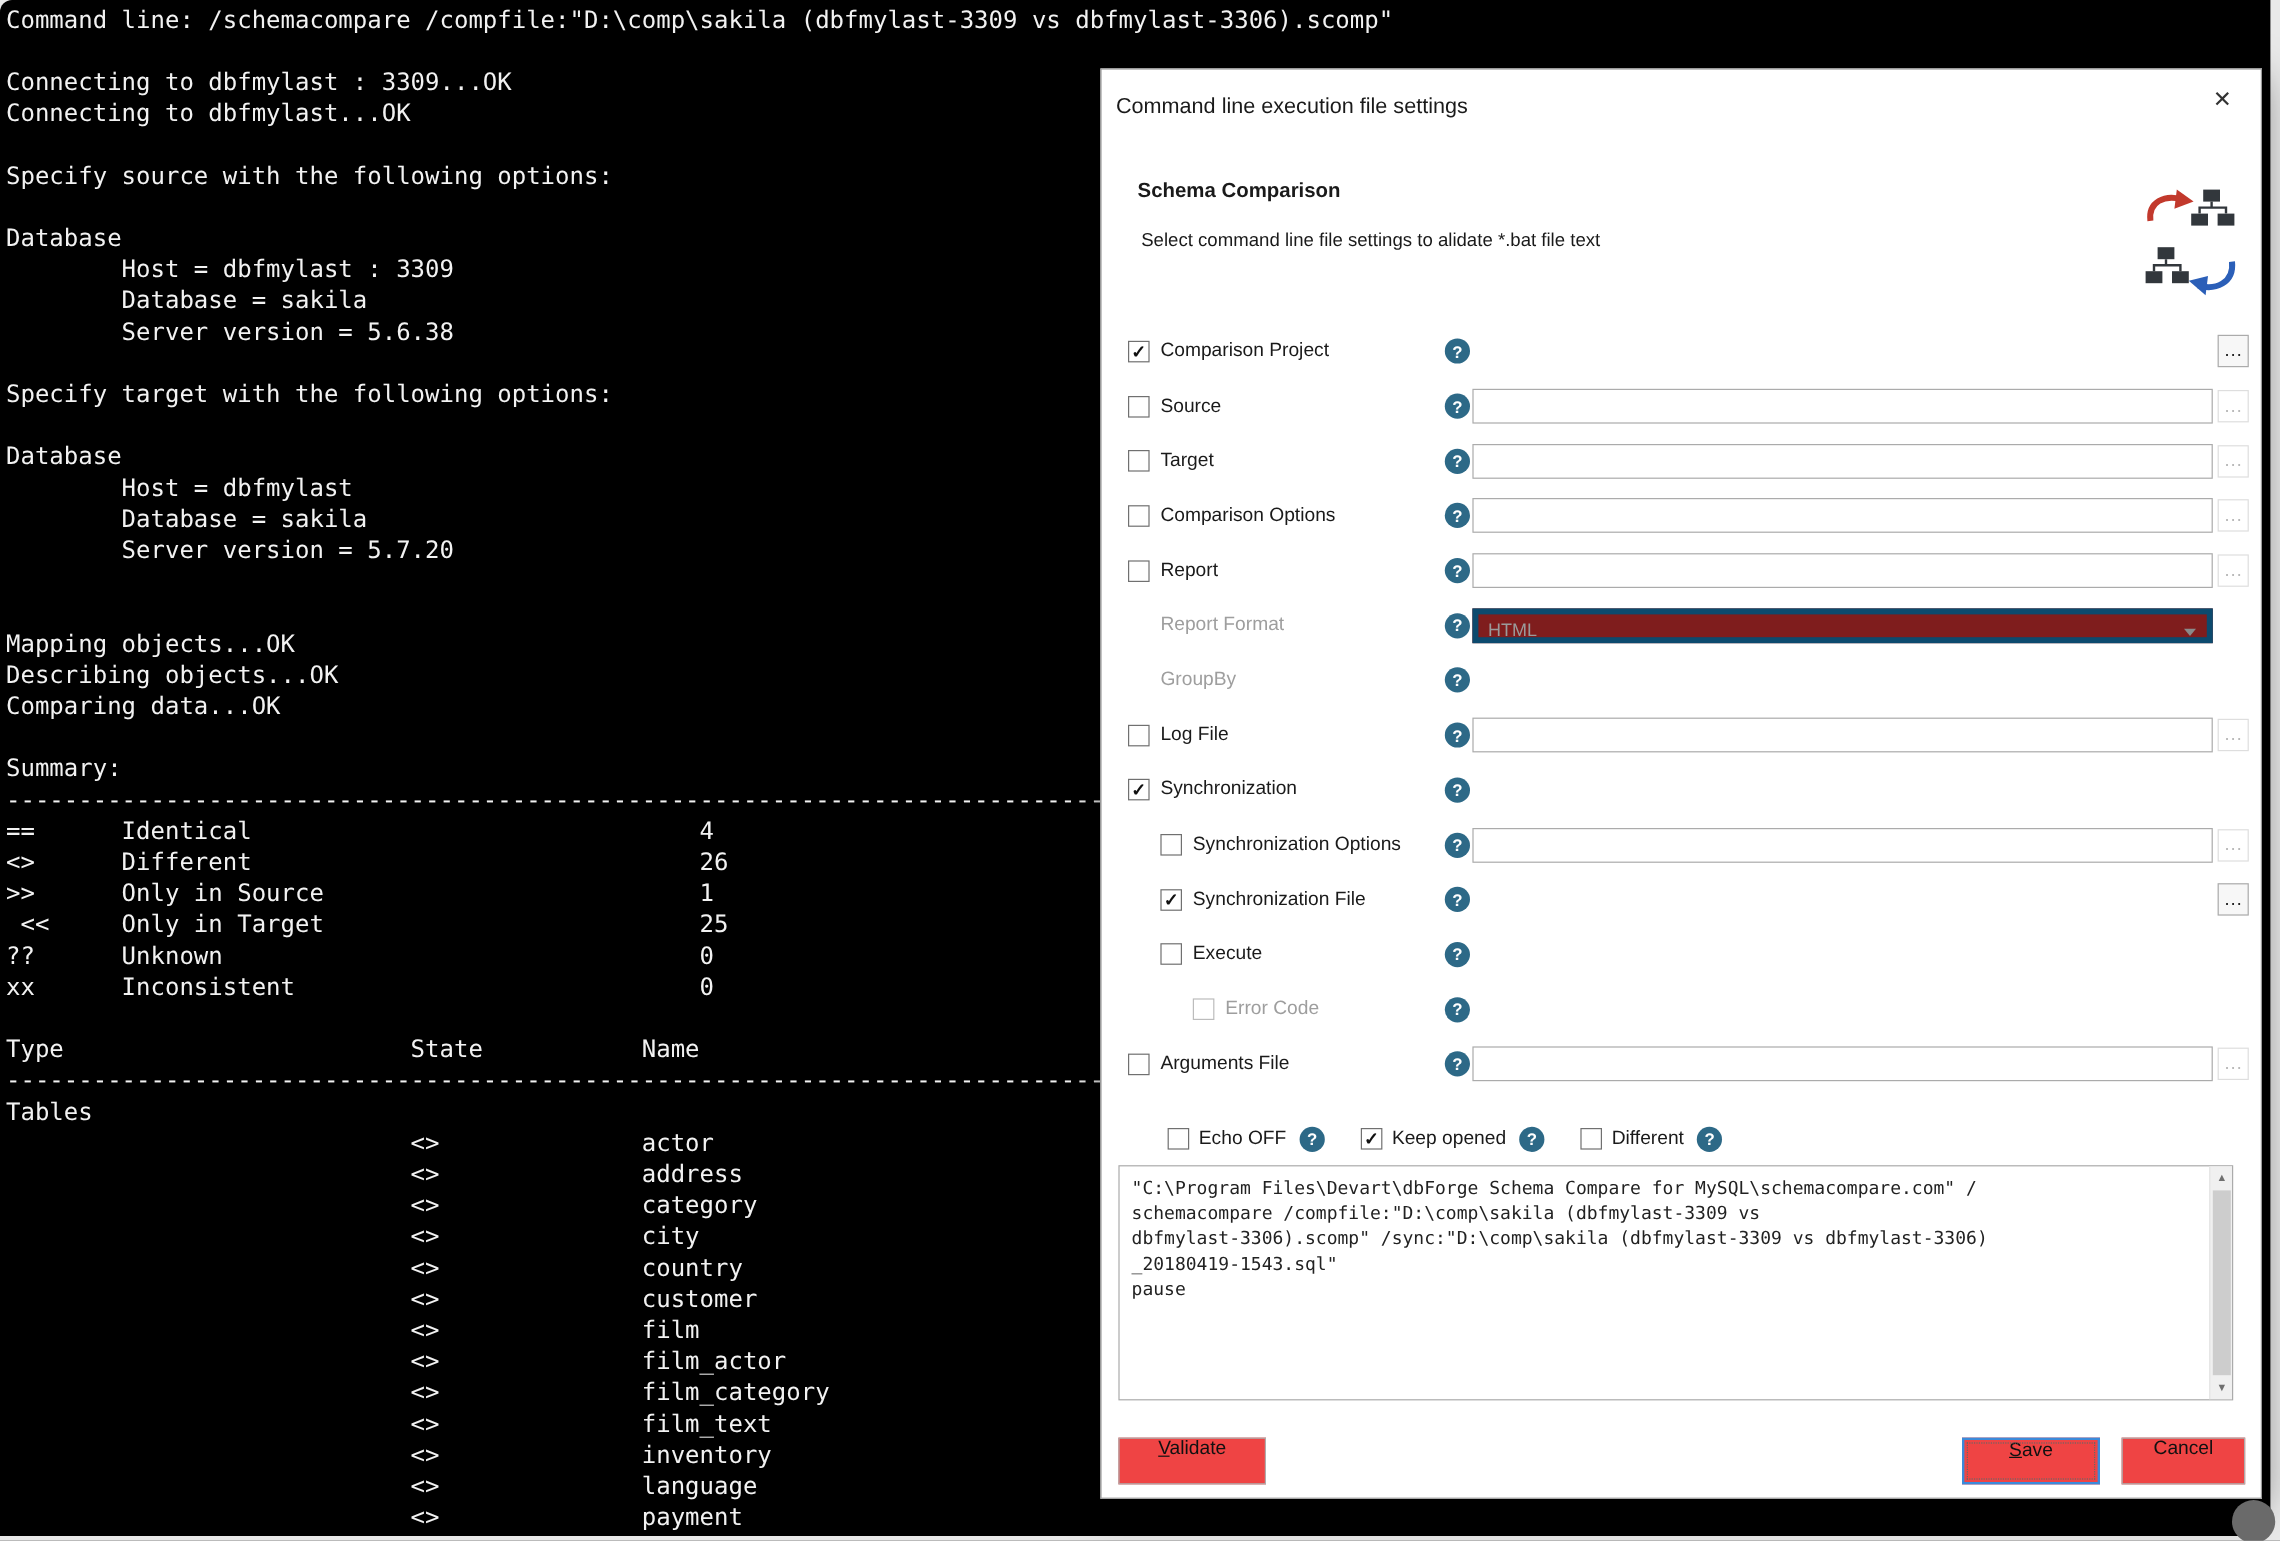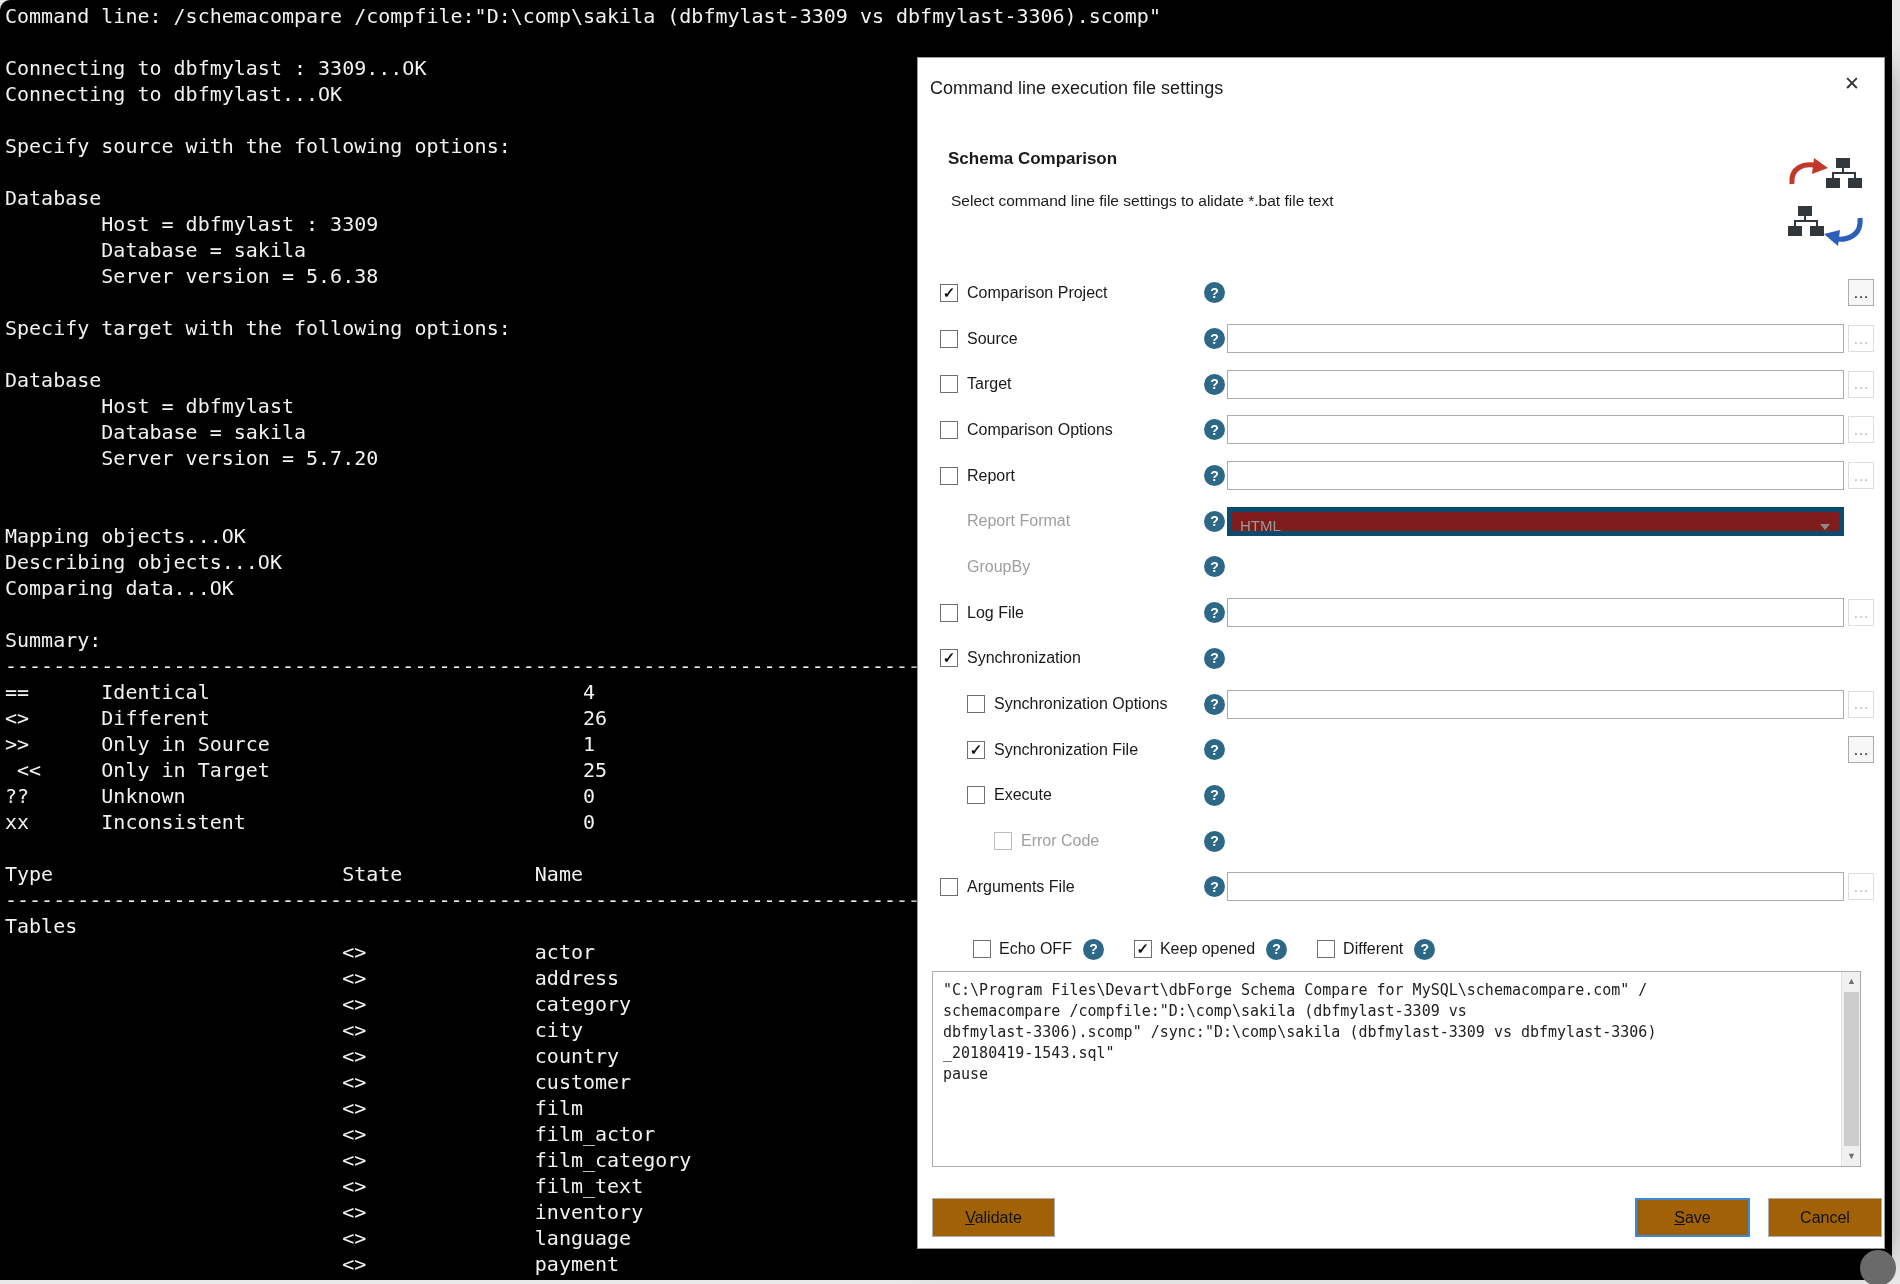--- a/index.html
+++ b/index.html
@@ -84,27 +84,27 @@
     font-size:15px;line-height:21px;color:#222;white-space:pre-wrap;word-break:break-all;
   }
   .batch-scroll{
     position:absolute;right:0;top:0;width:19px;height:100%;
     background:#f0f0f0;border-left:1px solid #e3e3e3;box-sizing:border-box;
   }
   .scroll-arrow{width:19px;height:19px;color:#6f6f6f;font-size:9px;text-align:center;line-height:19px;}
   .scroll-thumb{position:absolute;left:2px;top:20px;width:15px;bottom:20px;background:#cdcdcd;}
   
   .btn{
-    position:absolute;top:1140px;height:39px;background:#a16207;border:1px solid #adadad;
-    font-size:16px;color:#111;display:flex;align-items:center;justify-content:center;
+    position:absolute;top:1140px;height:39px;background:#ef4444;border:1px solid #adadad;
+    font-size:16px;color:#111;display:flex;justify-content:center;
     box-sizing:border-box;cursor:default;
   }
   .btn-validate{left:14px;width:123px;}
   .btn-save{left:717px;width:115px;border:2px solid #3b8ada;outline:1px dotted #666;outline-offset:-5px;}
-  .btn-cancel{left:850px;width:114px;}
+  .btn-cancel{left:850px;width:103px;}
   .accel{text-decoration:underline;}
   
   .corner-dot{
     position:absolute;left:1860px;top:1250px;width:36px;height:36px;border-radius:50%;
     background:#6a6a6a;
   }
 </style>
 </head>
 <body>
 

